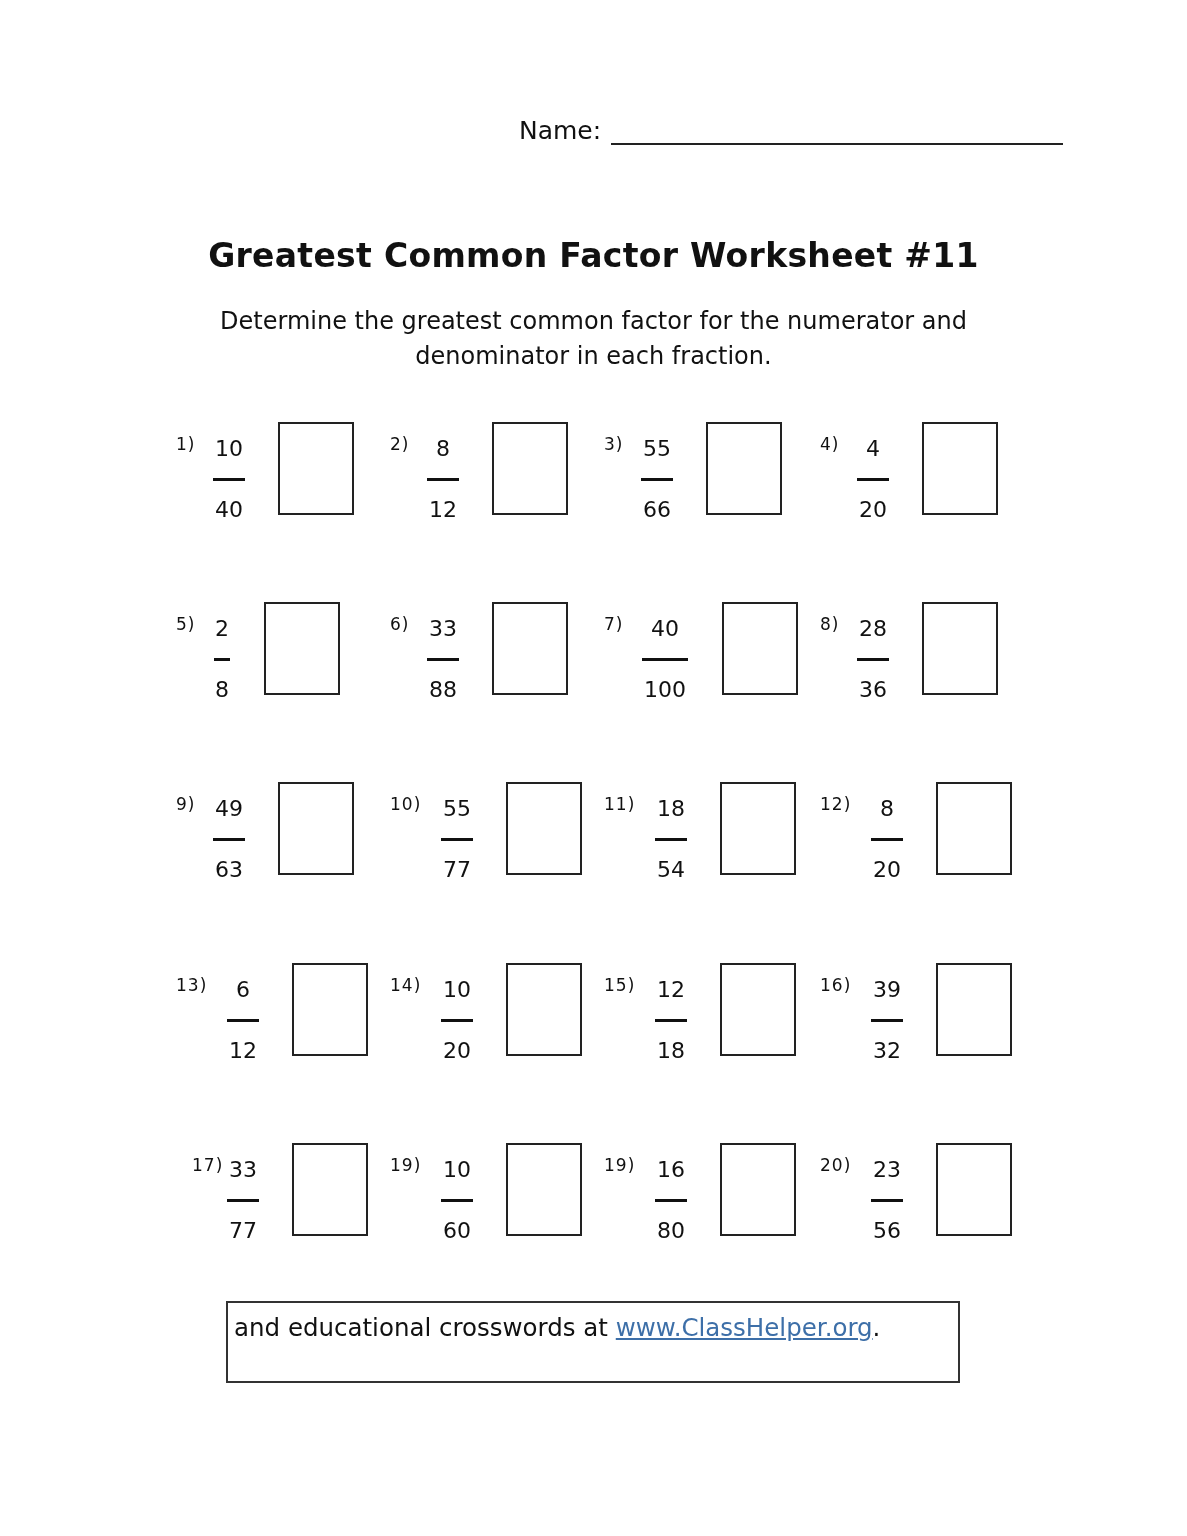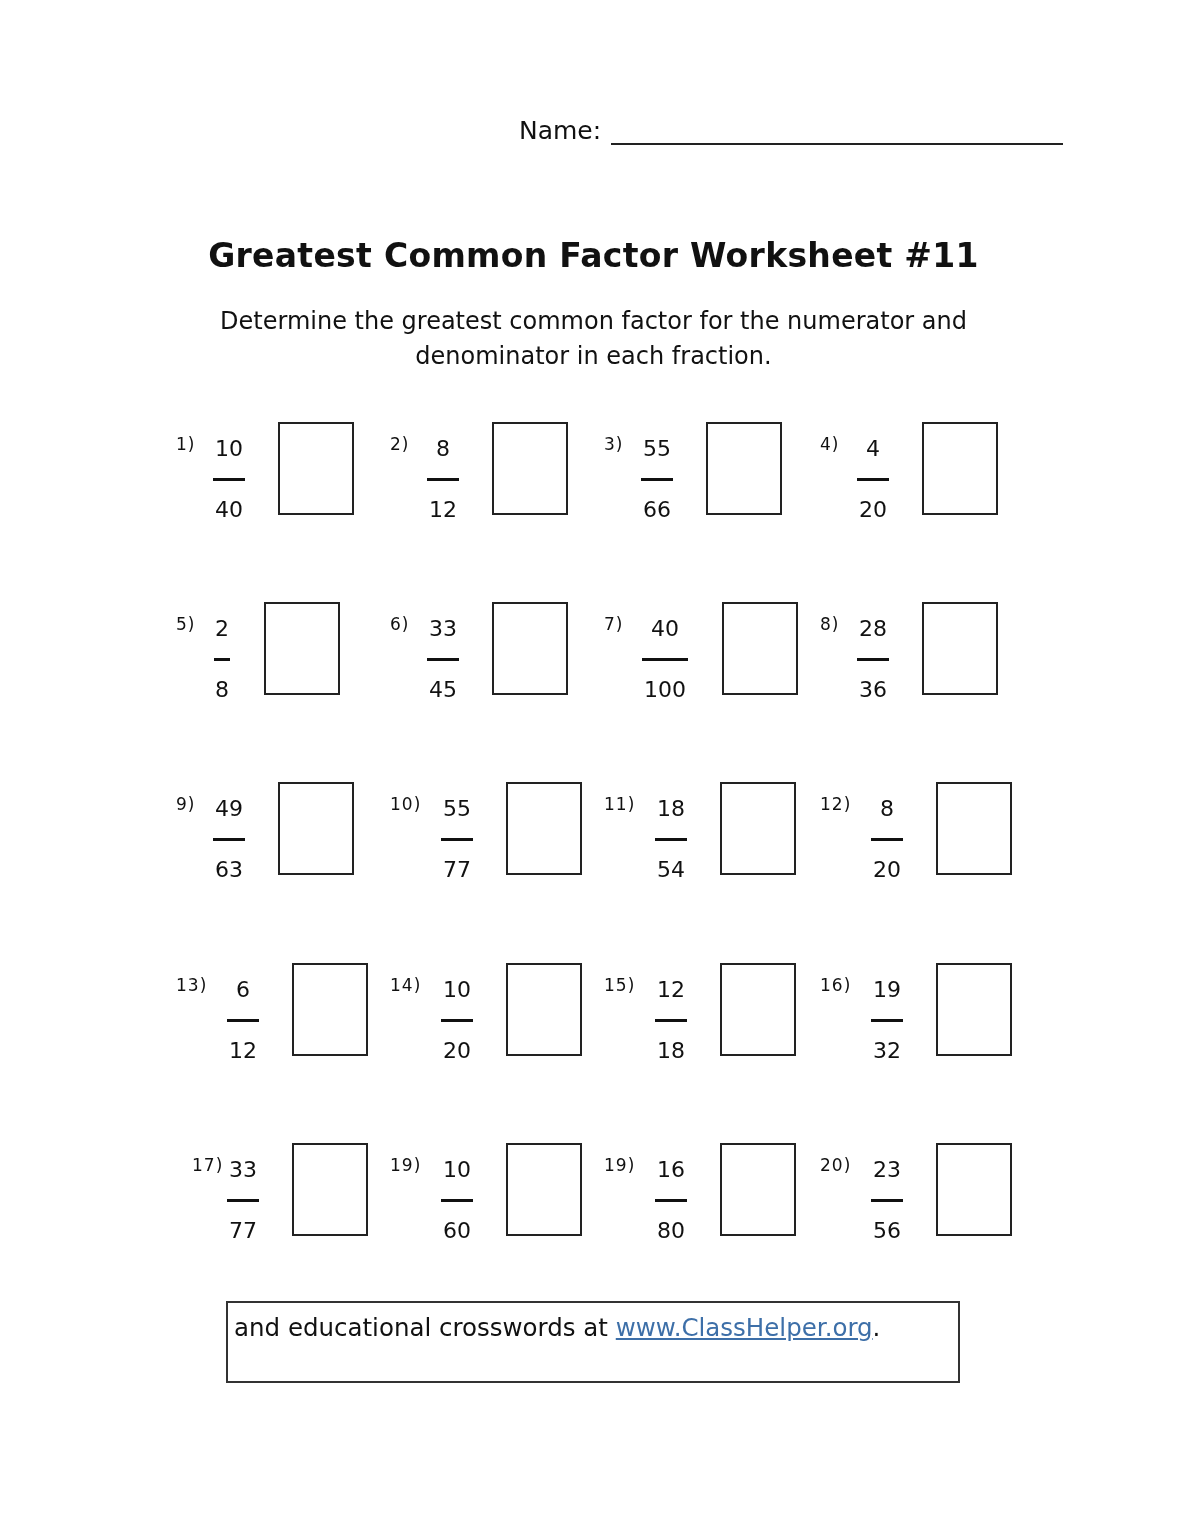--- a/index.html
+++ b/index.html
@@ -77,21 +77,21 @@
         <span class="bar" style="width:16px"></span>
         <span class="den">8</span>
       </div>
       <div class="answer-box" style="left: 88px;"></div>
     </div>
     <div class="problem" style="left: 390px; top: 614px;">
       <span class="pnum" style="left: 0px;">6)</span>
       <div class="frac" style="left: 36px; width: 34px; height: 90px;">
         <span class="num">33</span>
         <span class="bar" style="width:32px"></span>
-        <span class="den">45</span>
+        <span class="den">88</span>
       </div>
       <div class="answer-box" style="left: 102px;"></div>
     </div>
     <div class="problem" style="left: 604px; top: 614px;">
       <span class="pnum" style="left: 0px;">7)</span>
       <div class="frac" style="left: 36px; width: 50px; height: 90px;">
         <span class="num">40</span>
         <span class="bar" style="width:46px"></span>
         <span class="den">100</span>
       </div>
@@ -165,21 +165,21 @@
       <div class="frac" style="left: 50px; width: 34px; height: 90px;">
         <span class="num">12</span>
         <span class="bar" style="width:32px"></span>
         <span class="den">18</span>
       </div>
       <div class="answer-box" style="left: 116px;"></div>
     </div>
     <div class="problem" style="left: 820px; top: 975px;">
       <span class="pnum" style="left: 0px;">16)</span>
       <div class="frac" style="left: 50px; width: 34px; height: 90px;">
-        <span class="num">19</span>
+        <span class="num">39</span>
         <span class="bar" style="width:32px"></span>
         <span class="den">32</span>
       </div>
       <div class="answer-box" style="left: 116px;"></div>
     </div>
     <div class="problem" style="left: 176px; top: 1155px;">
       <span class="pnum" style="left: 16px;">17)</span>
       <div class="frac" style="left: 50px; width: 34px; height: 90px;">
         <span class="num">33</span>
         <span class="bar" style="width:32px"></span>

